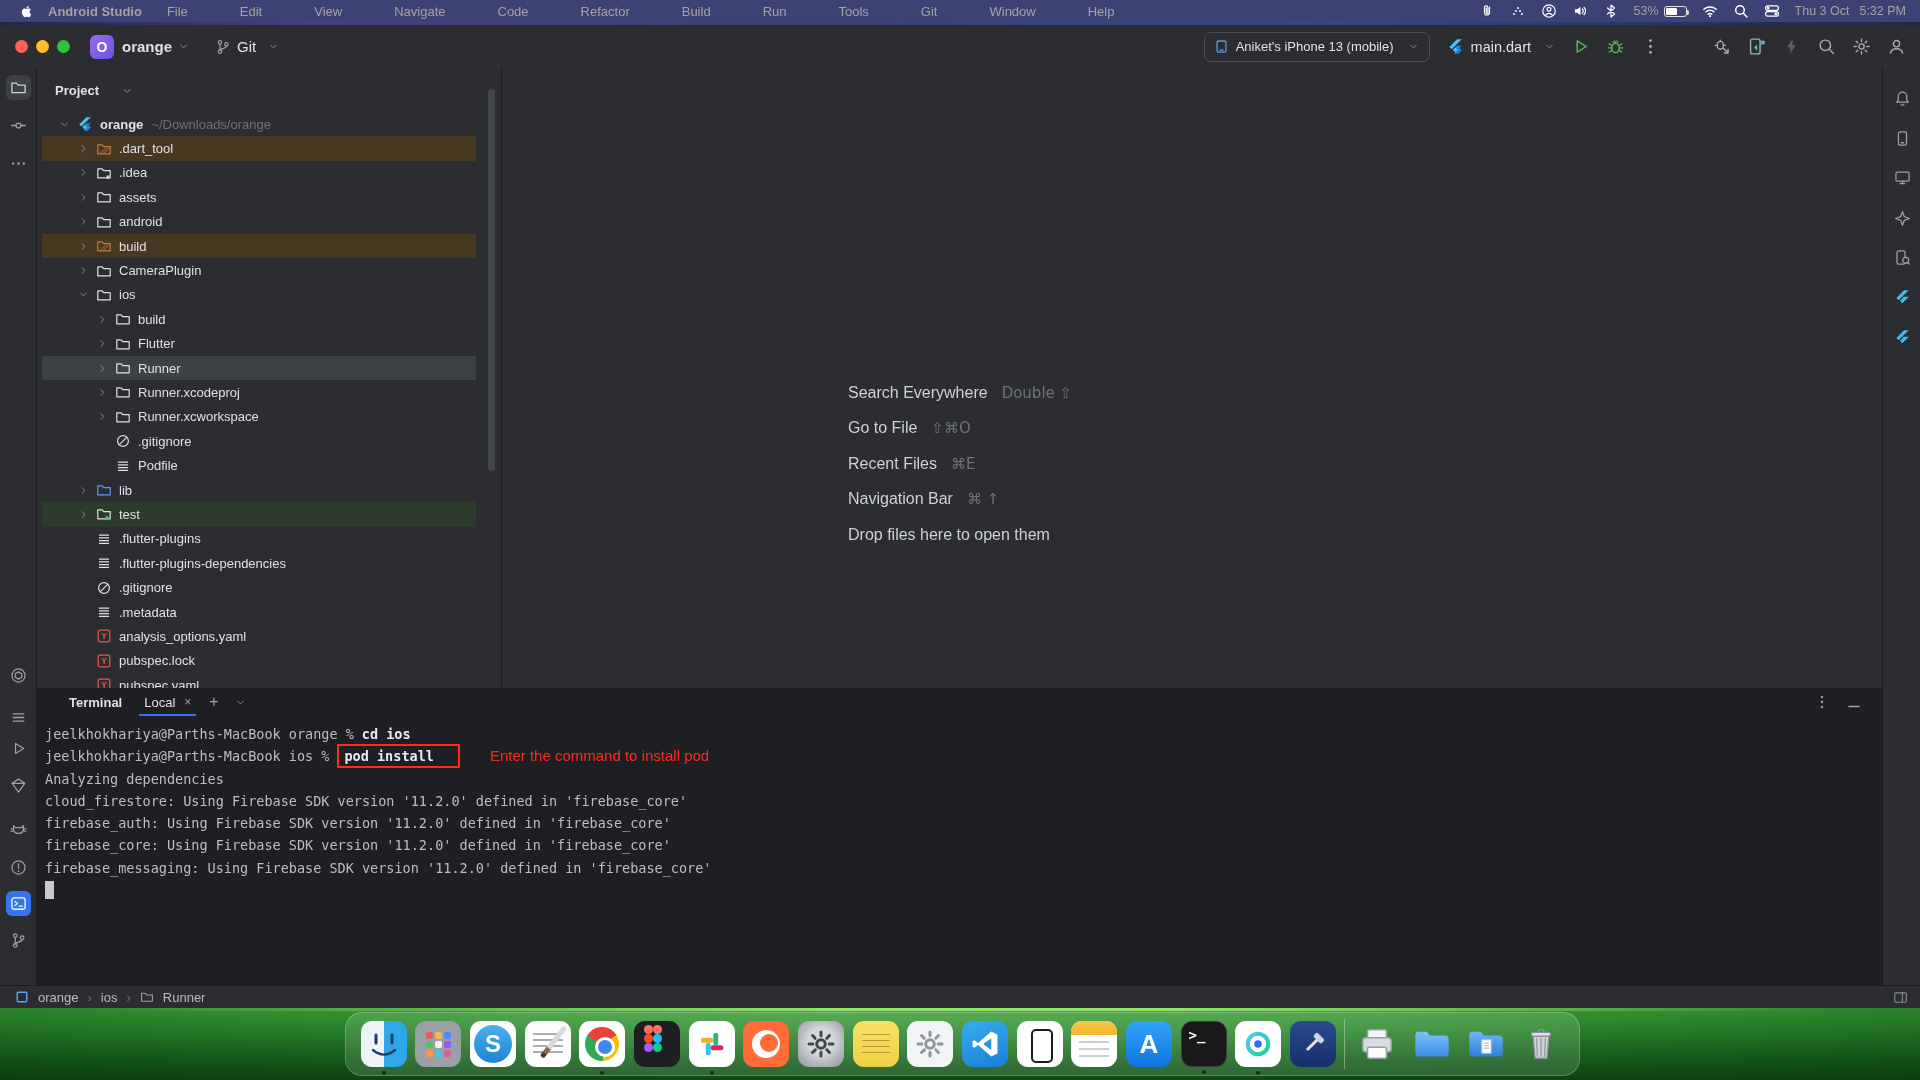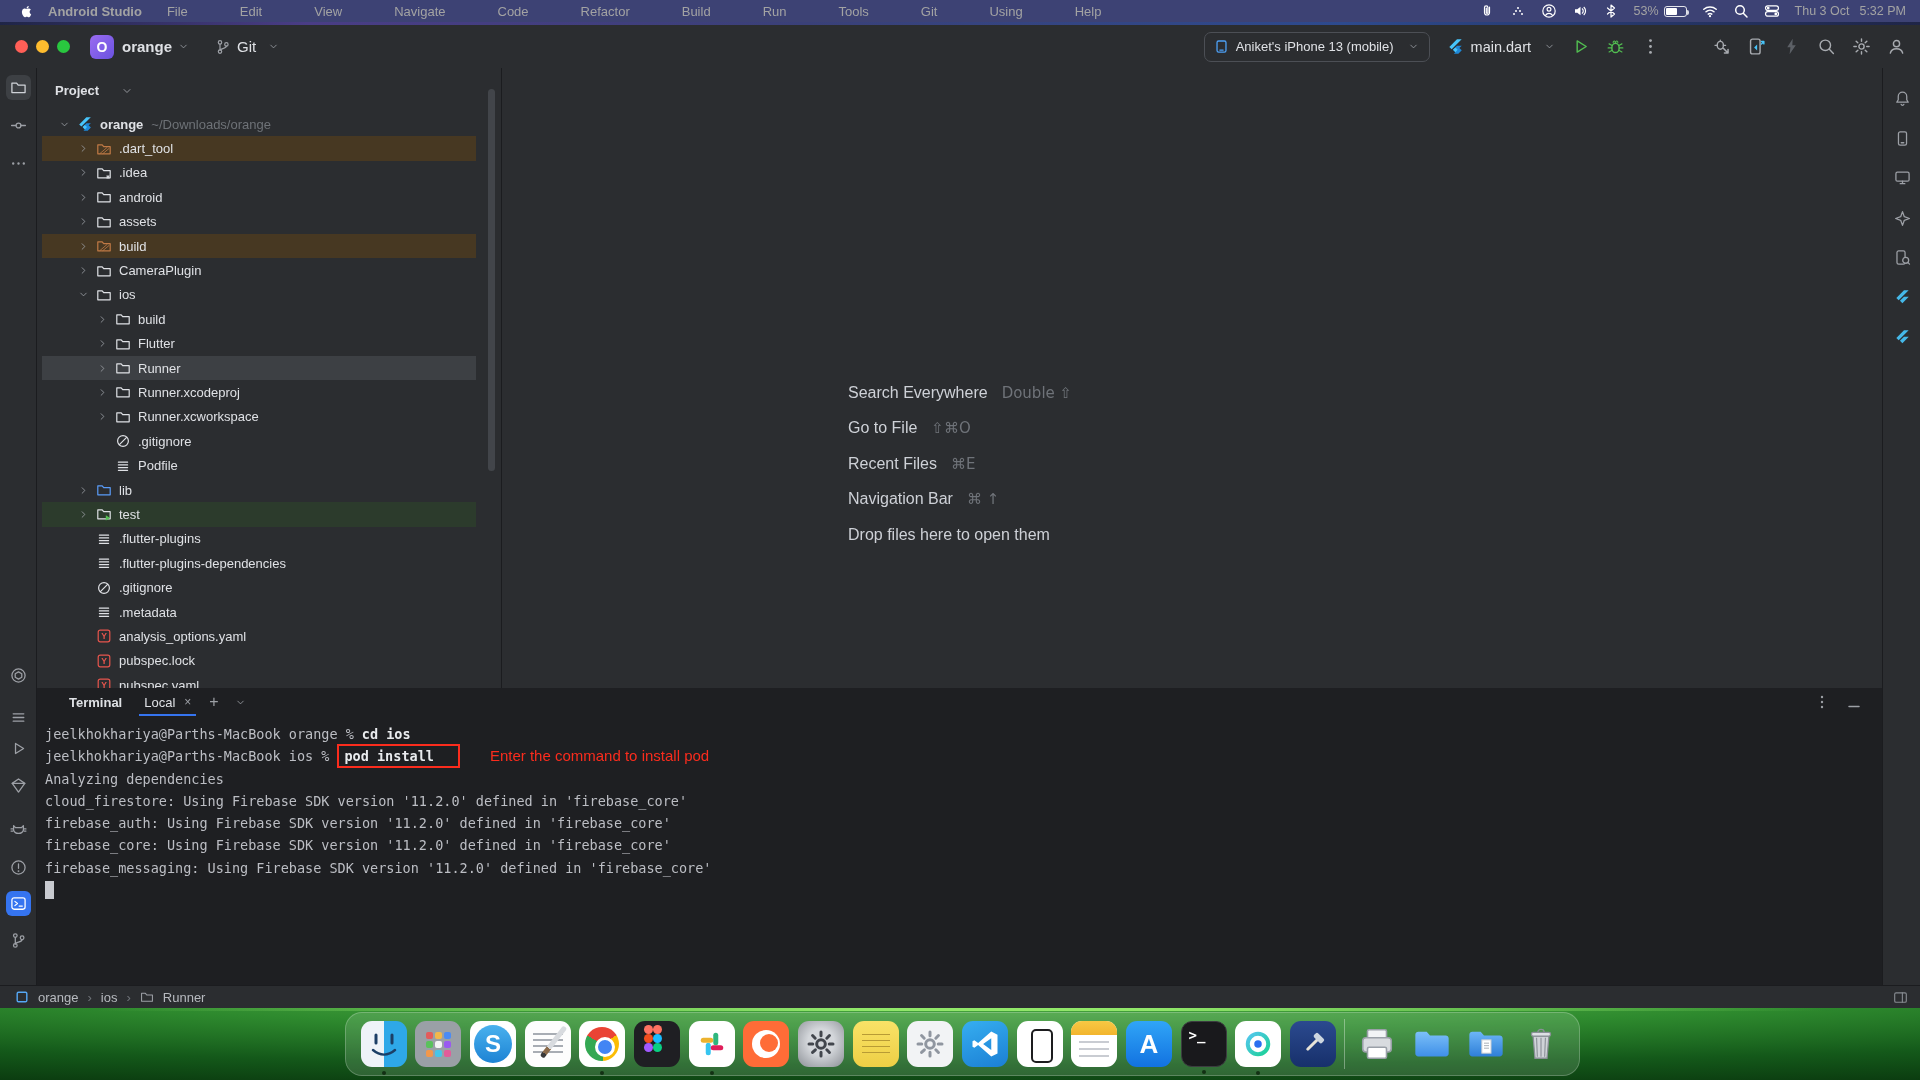--- a/index.html
+++ b/index.html
@@ -202,21 +202,21 @@
           <span class="mb-item">File</span>
           <span class="mb-item">Edit</span>
           <span class="mb-item">View</span>
           <span class="mb-item">Navigate</span>
           <span class="mb-item">Code</span>
           <span class="mb-item">Refactor</span>
           <span class="mb-item">Build</span>
           <span class="mb-item">Run</span>
           <span class="mb-item">Tools</span>
           <span class="mb-item">Git</span>
-          <span class="mb-item">Using</span>
+          <span class="mb-item">Window</span>
           <span class="mb-item">Help</span>
         </span>
     </div>
     <div class="mb-right">
       <span id="mb-status" style="display:flex;align-items:center;gap:15px;">
           <span class="mb-status">
             <span style="width: 16px; height: 16px; display: block;">
               <svg viewBox="0 0 16 16" fill="none" stroke="currentColor" stroke-width="1.2" stroke-linecap="round" stroke-linejoin="round" width="100%" height="100%">
                 <path d="M10.5 4.2v5.3a2.5 2.5 0 0 1-5 0V4.5a1.7 1.7 0 0 1 3.4 0v5a.8.8 0 0 1-1.6 0V5" stroke="#fff"></path>
               </svg>
@@ -544,34 +544,34 @@
           <span class="chev">
             <svg viewBox="0 0 16 16" fill="none" stroke="currentColor" stroke-width="1.2" stroke-linecap="round" stroke-linejoin="round" width="100%" height="100%">
               <path d="M6 4l4 4-4 4"></path>
             </svg>
           </span>
           <span class="ficon">
             <svg viewBox="0 0 16 16" fill="none" stroke="currentColor" stroke-width="1.2" stroke-linecap="round" stroke-linejoin="round" width="100%" height="100%">
               <path d="M1.8 12.8V3.8h4.4l1.5 1.9h6.5v7.1z"></path>
             </svg>
           </span>
+          <span class="tlabel">assets</span>
+        </div>
+        <div class="trow lv1">
+          <span class="chev">
+            <svg viewBox="0 0 16 16" fill="none" stroke="currentColor" stroke-width="1.2" stroke-linecap="round" stroke-linejoin="round" width="100%" height="100%">
+              <path d="M6 4l4 4-4 4"></path>
+            </svg>
+          </span>
+          <span class="ficon">
+            <svg viewBox="0 0 16 16" fill="none" stroke="currentColor" stroke-width="1.2" stroke-linecap="round" stroke-linejoin="round" width="100%" height="100%">
+              <path d="M1.8 12.8V3.8h4.4l1.5 1.9h6.5v7.1z"></path>
+            </svg>
+          </span>
           <span class="tlabel">android</span>
-        </div>
-        <div class="trow lv1">
-          <span class="chev">
-            <svg viewBox="0 0 16 16" fill="none" stroke="currentColor" stroke-width="1.2" stroke-linecap="round" stroke-linejoin="round" width="100%" height="100%">
-              <path d="M6 4l4 4-4 4"></path>
-            </svg>
-          </span>
-          <span class="ficon">
-            <svg viewBox="0 0 16 16" fill="none" stroke="currentColor" stroke-width="1.2" stroke-linecap="round" stroke-linejoin="round" width="100%" height="100%">
-              <path d="M1.8 12.8V3.8h4.4l1.5 1.9h6.5v7.1z"></path>
-            </svg>
-          </span>
-          <span class="tlabel">assets</span>
         </div>
         <div class="trow lv1 excluded">
           <span class="chev">
             <svg viewBox="0 0 16 16" fill="none" stroke="currentColor" stroke-width="1.2" stroke-linecap="round" stroke-linejoin="round" width="100%" height="100%">
               <path d="M6 4l4 4-4 4"></path>
             </svg>
           </span>
           <span class="ficon">
             <svg viewBox="0 0 16 16" fill="none" stroke="currentColor" stroke-width="1.2" stroke-linecap="round" stroke-linejoin="round" width="100%" height="100%">
               <path d="M1.8 12.8V3.8h4.4l1.5 1.9h6.5v7.1z" stroke="#C07945"></path>

